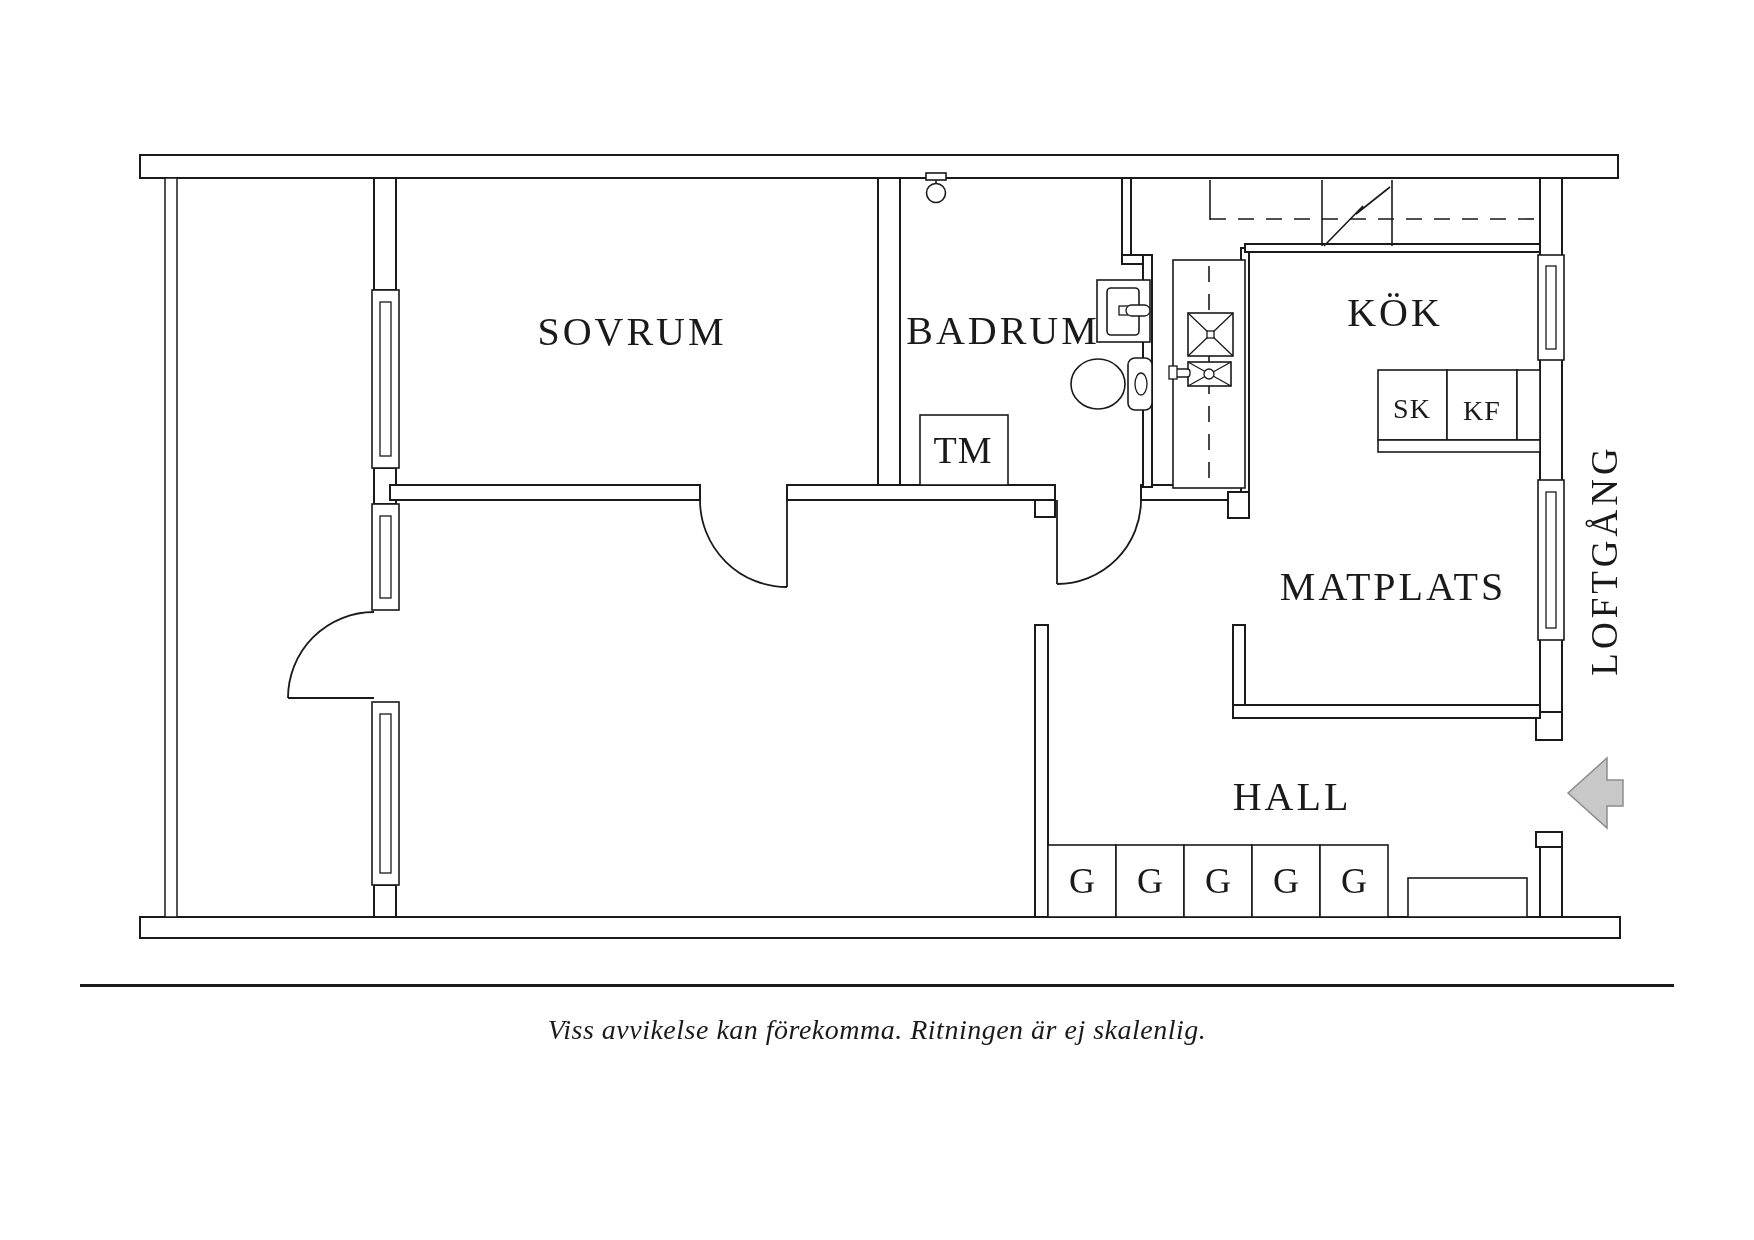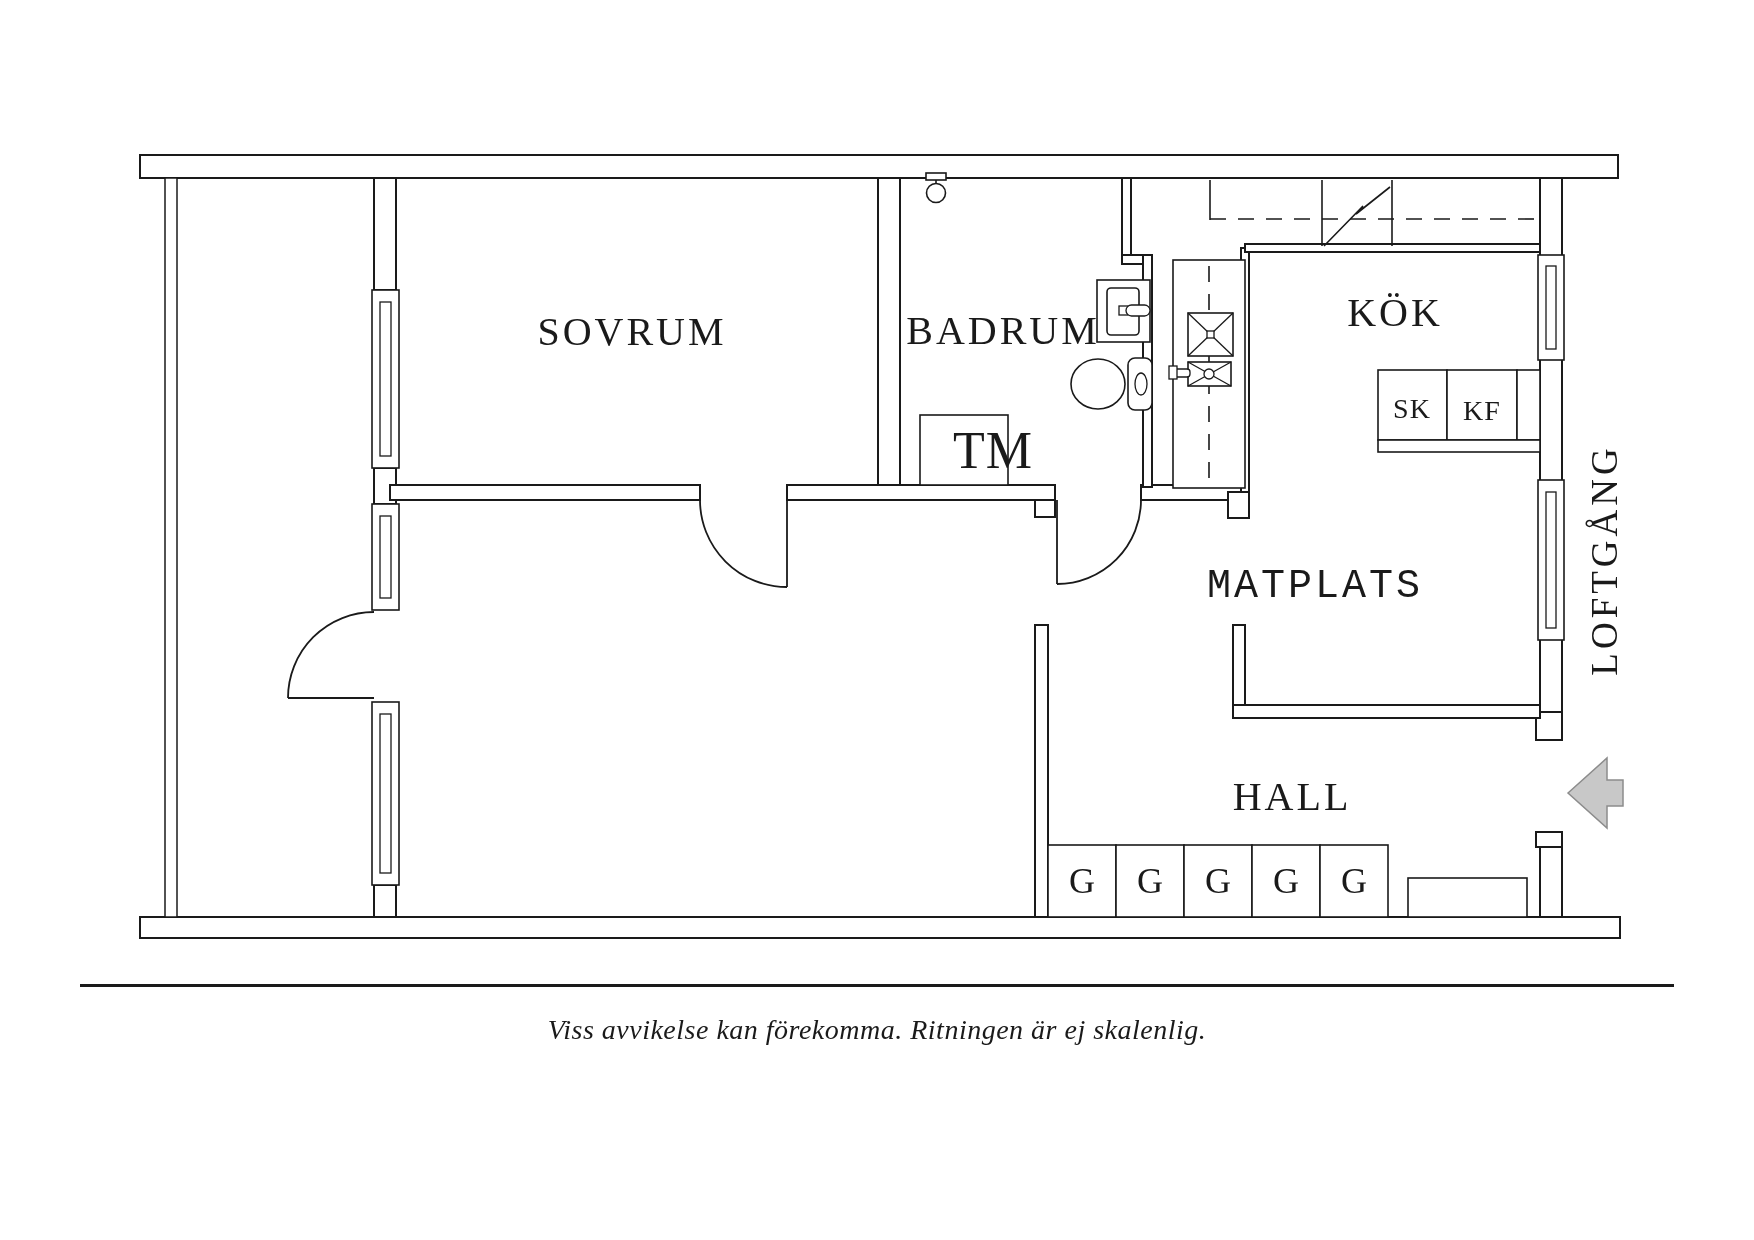--- a/index.html
+++ b/index.html
@@ -14,21 +14,21 @@
   #plan-svg{position:absolute;left:0;top:0;}
   .lbl{
     position:absolute;
     transform:translate(-50%,-50%);
     white-space:nowrap;
     color:#1a1a1a;
     font-family:"Liberation Serif","DejaVu Serif",serif;
   }
   .room-lbl{font-size:40px;letter-spacing:3px;}
   .small-lbl{font-size:28px;letter-spacing:1px;}
-  .tm-lbl{font-size:52px;letter-spacing:1px;margin-left:30px;}
+  .tm-lbl{font-size:38px;letter-spacing:1px;}
   .g-lbl{font-size:36px;}
   .loft-lbl{
     font-size:37px;letter-spacing:4px;
     transform:translate(-50%,-50%) rotate(-90deg);
   }
   .caption-italic{
     font-style:italic;
     font-size:28px;
     letter-spacing:0.5px;
   }
@@ -181,21 +181,21 @@
 
       <g>
         <rect x="80" y="984" width="1594" height="3" fill="#1a1a1a" stroke="none"></rect>
       </g>
     </g>
   </svg>
 
   <div class="lbl room-lbl" style="left:1003px;top:330px;">BADRUM</div>
   <div class="lbl room-lbl" style="left:632px;top:331px;">SOVRUM</div>
   <div class="lbl room-lbl" style="left:1395px;top:312px;">KÖK</div>
-  <div class="lbl room-lbl" style="left:1315px;top:586px;font-family:Liberation Mono, monospace;">MATPLATS</div>
+  <div class="lbl room-lbl" style="left:1393px;top:586px;">MATPLATS</div>
   <div class="lbl room-lbl" style="left:1292px;top:796px;">HALL</div>
 
   <div class="lbl tm-lbl" style="left:963px;top:450px;">TM</div>
   <div class="lbl small-lbl" style="left:1412px;top:409px;">SK</div>
   <div class="lbl small-lbl" style="left:1482px;top:411px;">KF</div>
 
   <div class="lbl g-lbl" style="left:1082px;top:881px;">G</div>
   <div class="lbl g-lbl" style="left:1150px;top:881px;">G</div>
   <div class="lbl g-lbl" style="left:1218px;top:881px;">G</div>
   <div class="lbl g-lbl" style="left:1286px;top:881px;">G</div>

